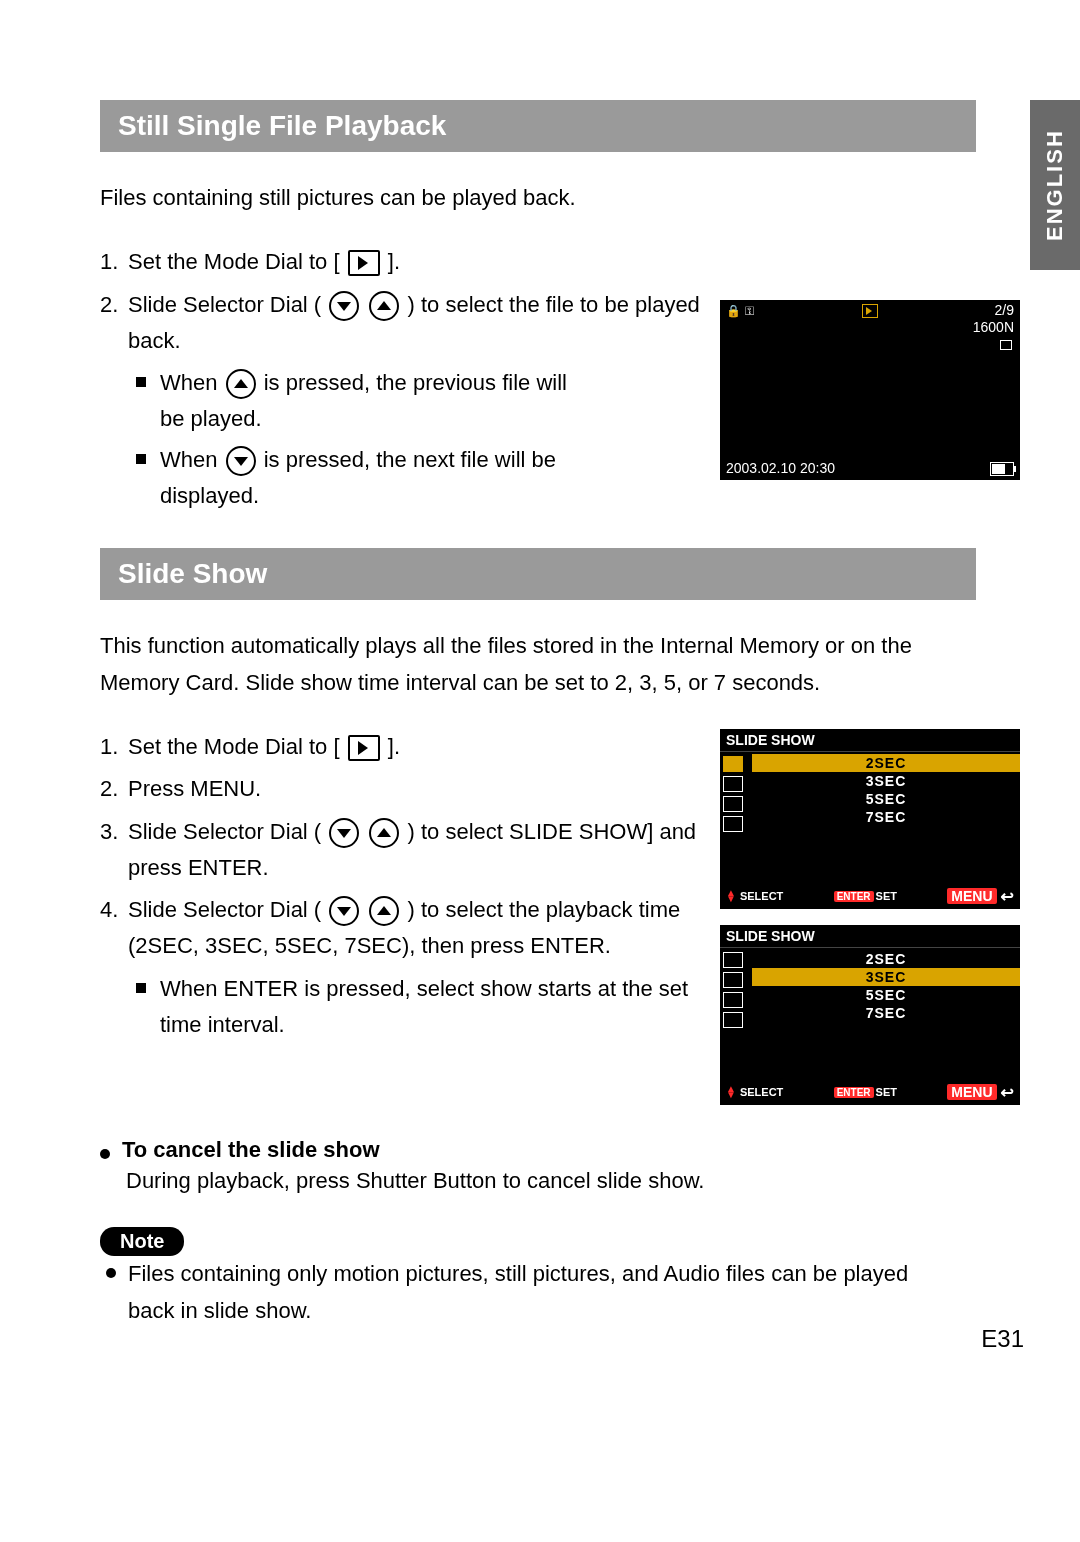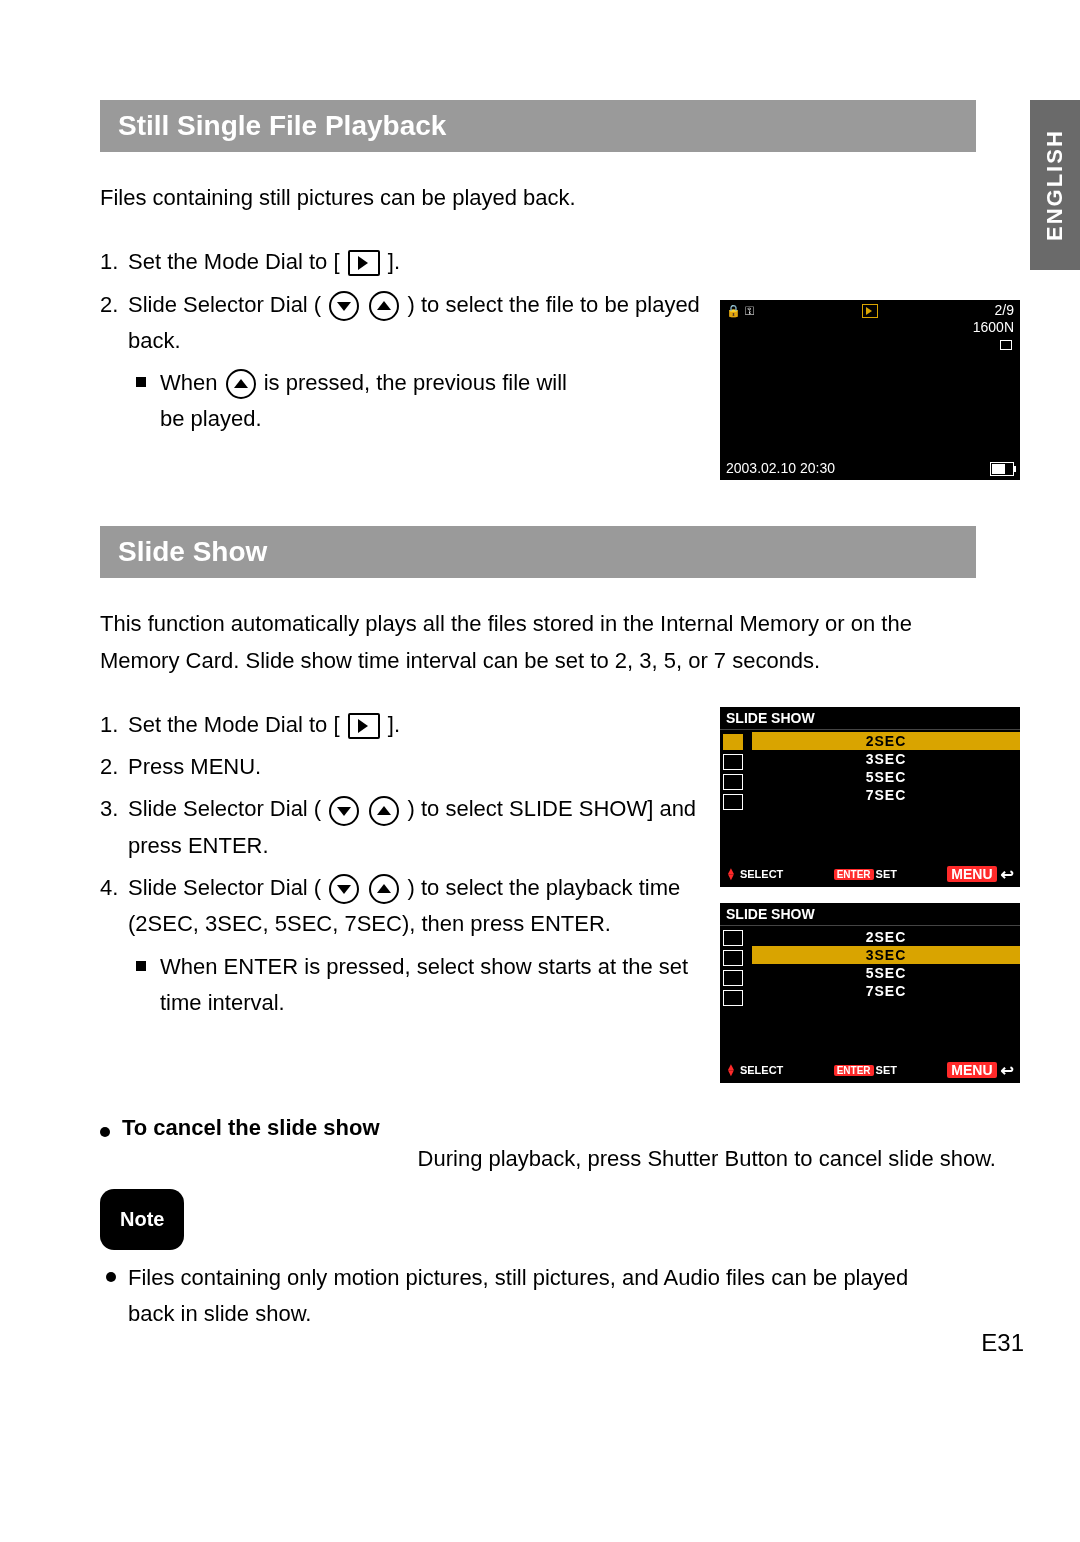--- a/index.html
+++ b/index.html
@@ -135,21 +135,21 @@
   .ft-set { color:#fff; font-weight:bold; margin-left:2px; font-size:11px;}
   .ft-menu { background:#ff2a2a; color:#fff; padding:0 4px; font-weight:bold; font-size:14px; border-radius:2px; margin-right:4px;}
   .ft-ret { color:#fff; font-weight:bold; font-size:16px;}
   .ft-right { display:flex; align-items:center;}
   .ft-mid { display:flex; align-items:center;}
   .ft-left { display:flex; align-items:center; gap:2px;}
   .sel-arrows { color:#ff2a2a; font-size:10px; display:inline-block; line-height:0.6; margin-right:2px;}
 
   .note-pill {
     display:inline-block; background:#000; color:#fff; font-weight:bold;
-    padding:19px 20px; border-radius:14px; font-size:20px; margin-bottom:10px;
+    padding:3px 20px; border-radius:14px; font-size:20px; 
   }
   .cancel-head {
     font-size:22px; font-weight:bold; display:flex; align-items:flex-start; margin-top:16px;
   }
   .page-num {
     position:absolute; bottom:40px; right:56px; font-size:24px;
   }
   .section2 { margin-top:30px; }
 </style>
 </head>
@@ -186,20 +186,28 @@
 
       <div class="sub-row" style="max-width:460px;">
         <span class="sq-bullet"></span>
         <div>
           <span>When</span>
           <span class="inline-icon arrow-btn up"></span>
           <span> is pressed, the previous file will be played.</span>
         </div>
       </div>
 
+      <div class="sub-row" style="max-width:460px;">
+        <span class="sq-bullet"></span>
+        <div>
+          <span>When</span>
+          <span class="inline-icon arrow-btn down"></span>
+          <span> is pressed, the next file will be displayed.</span>
+        </div>
+      </div>
     </div>
 
     <div class="col-right">
       <div style="height:56px;"></div>
       <div class="screen playback">
         <div class="top-left">
           <span style="font-size:12px;">🔒</span>
           <span style="font-size:12px;">⚿</span>
         </div>
         <div class="play-ind"><span class="play-sm"></span></div>
@@ -324,21 +332,21 @@
               </div>
           </div>
         </div>
       </div>
     </div>
 
     <div class="cancel-head">
       <span class="circ-bullet"></span>
       <span>To cancel the slide show</span>
     </div>
-    <div class="body-text" style="margin-left:26px; margin-bottom:12px;text-align:right;">During playback, press Shutter Button to cancel slide show.</div>
+    <div class="body-text" style="margin-left:26px; margin-bottom:28px;">During playback, press Shutter Button to cancel slide show.</div>
 
     <div class="note-pill">Note</div>
     <div class="sub-row" style="margin-left:6px; width:820px;">
       <span class="circ-bullet"></span>
       <div>Files containing only motion pictures, still pictures, and Audio files can be played back in slide show.</div>
     </div>
   </div>
 
   <div class="page-num">E31</div>
 </div>

